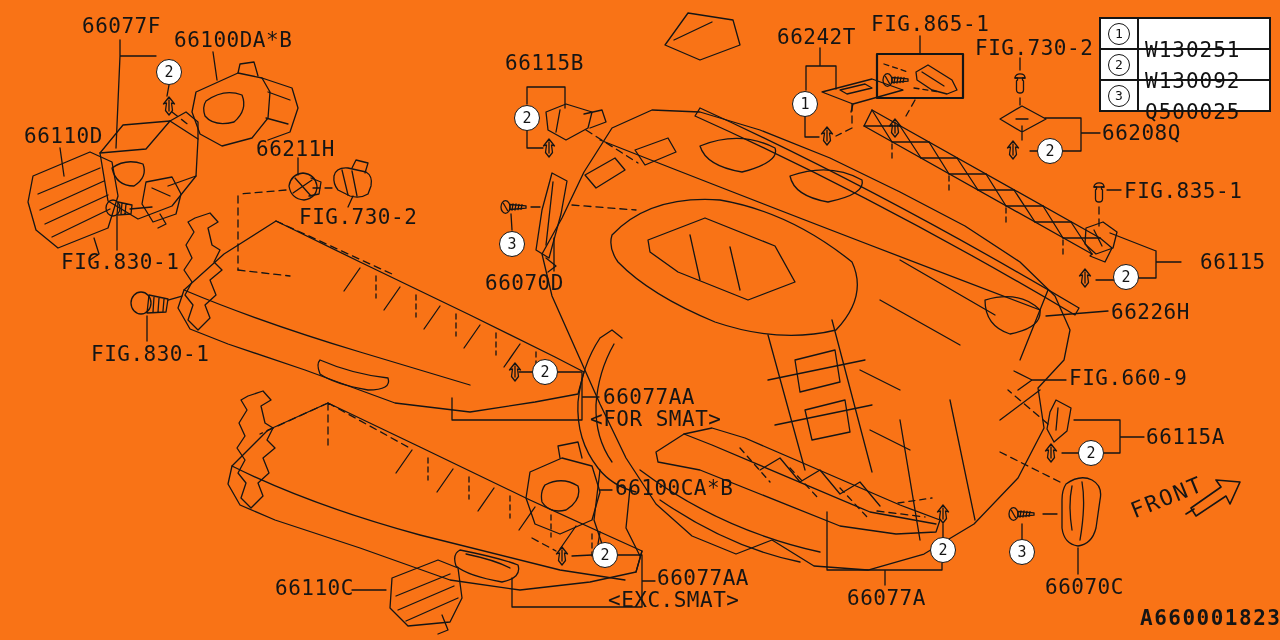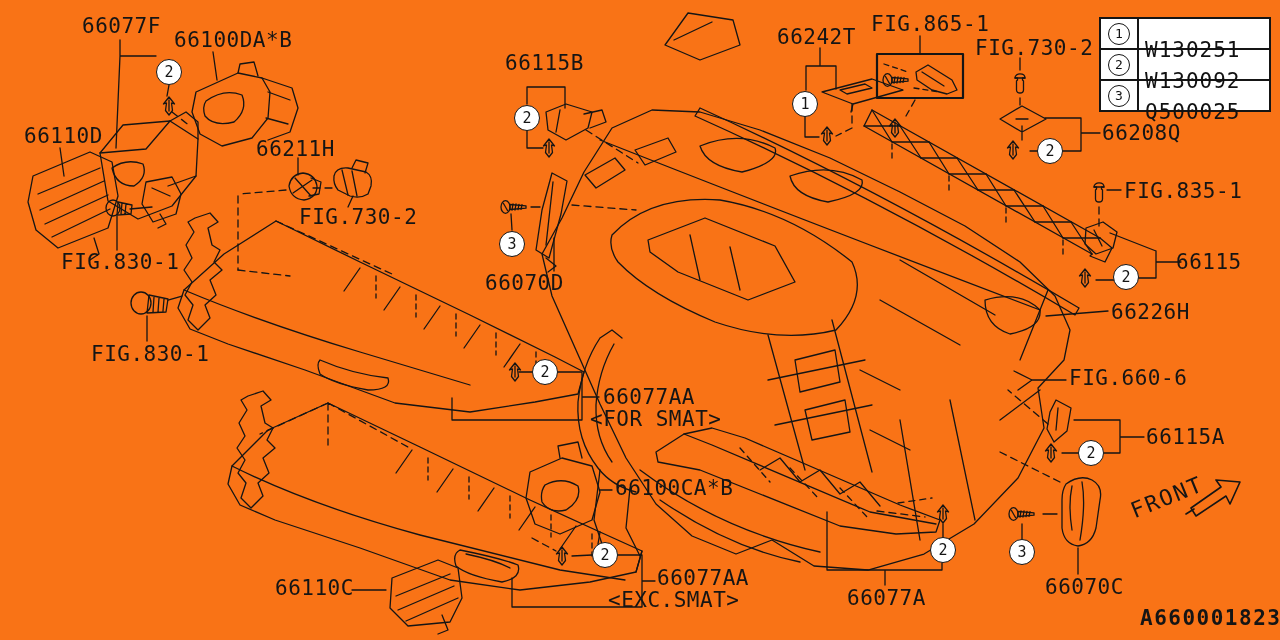--- a/index.html
+++ b/index.html
@@ -279,23 +279,23 @@
   <div class="plabel" style="left:299px;top:206px">FIG.730-2</div>
   <div class="plabel" style="left:61px;top:251px">FIG.830-1</div>
   <div class="plabel" style="left:91px;top:343px">FIG.830-1</div>
   <div class="plabel" style="left:505px;top:52px">66115B</div>
   <div class="plabel" style="left:485px;top:272px">66070D</div>
   <div class="plabel" style="left:777px;top:26px">66242T</div>
   <div class="plabel" style="left:871px;top:13px">FIG.865-1</div>
   <div class="plabel" style="left:975px;top:37px">FIG.730-2</div>
   <div class="plabel" style="left:1102px;top:122px">66208Q</div>
   <div class="plabel" style="left:1124px;top:180px">FIG.835-1</div>
-  <div class="plabel" style="left:1176px;top:251px">66115</div>
+  <div class="plabel" style="left:1200px;top:251px">66115</div>
   <div class="plabel" style="left:1111px;top:301px">66226H</div>
-  <div class="plabel" style="left:1069px;top:367px">FIG.660-6</div>
+  <div class="plabel" style="left:1069px;top:367px">FIG.660-9</div>
   <div class="plabel" style="left:1146px;top:426px">66115A</div>
   <div class="plabel" style="left:615px;top:477px">66100CA*B</div>
   <div class="plabel" style="left:603px;top:386px">66077AA</div>
   <div class="plabel" style="left:590px;top:408px">&lt;FOR SMAT&gt;</div>
   <div class="plabel" style="left:657px;top:567px">66077AA</div>
   <div class="plabel" style="left:608px;top:589px">&lt;EXC.SMAT&gt;</div>
   <div class="plabel" style="left:275px;top:577px">66110C</div>
   <div class="plabel" style="left:847px;top:587px">66077A</div>
   <div class="plabel" style="left:1045px;top:576px">66070C</div>
 

